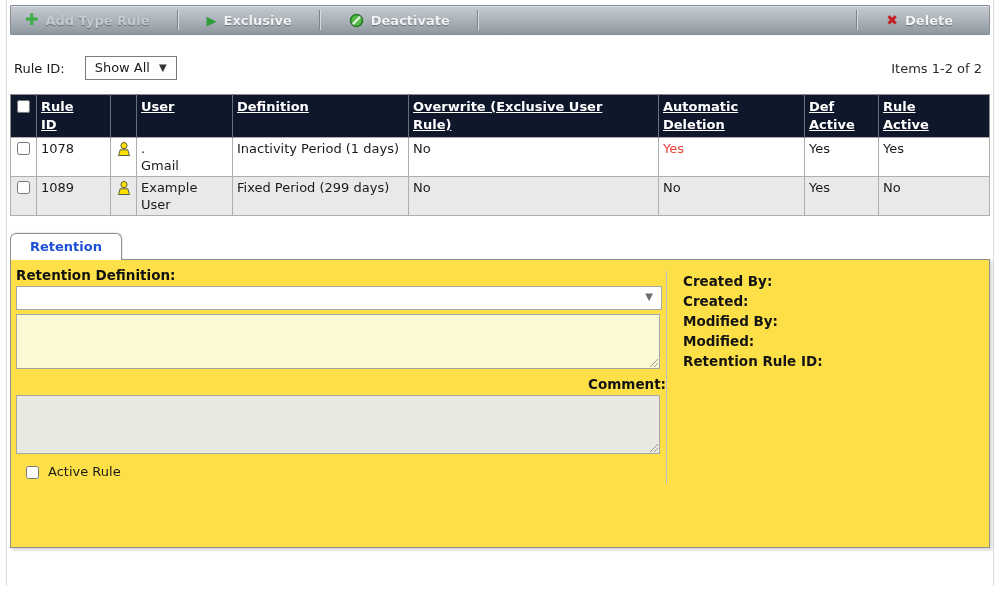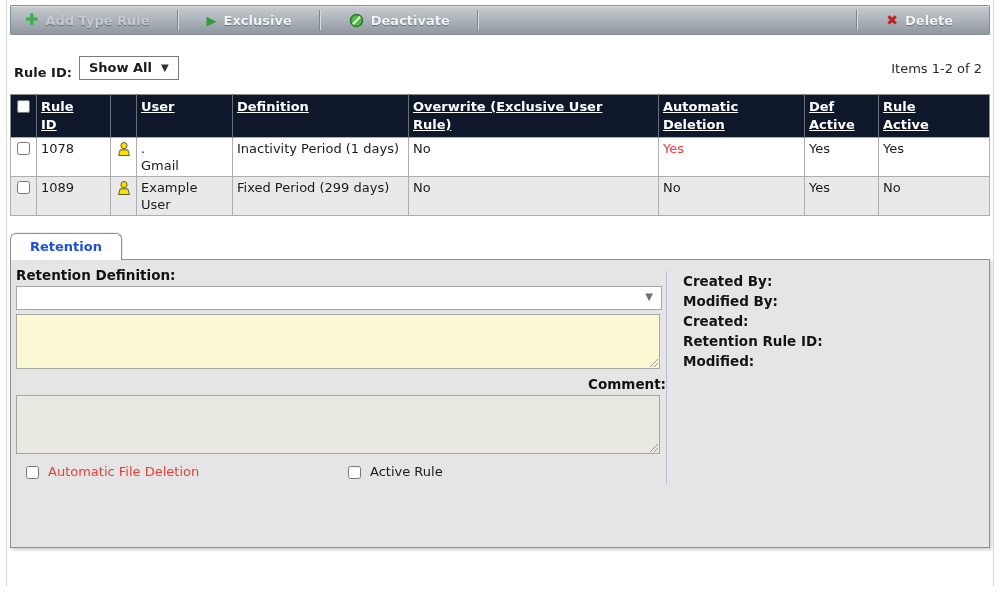--- a/index.html
+++ b/index.html
@@ -20,21 +20,21 @@
   .tb-sep { width:1px; height:20px; background:#d7dbdf; box-shadow:-1px 0 0 #7d858c; margin:0 14px; }
   .tb-spacer { flex:1; }
   .tb-icon { font-style:normal; font-weight:bold; text-shadow:none; }
   .icon-plus { color:#3fae49; font-size:16px; line-height:1; }
   .icon-play { color:#2f9e38; font-size:13px; }
   .icon-delete { color:#c41e1e; font-size:14px; }
   .icon-deactivate svg { display:block; }
 
   
   .filter-row { margin:21px 6px 14px 5px; display:flex; justify-content:space-between; align-items:center; }
-  .filter-left { display:flex; align-items:flex-end; gap:7px;font-weight:bold; }
+  .filter-left { display:flex; align-items:center; gap:20px; }
   .select-box { border:1px solid #777c80; background:#fff; padding:3px 9px 4px; display:flex;
     align-items:center; gap:9px; cursor:pointer; }
   .select-box .arrow { font-size:10px; color:#333; }
   .items-count { color:#2b2b2b; padding-right:3px; }
 
   
   table.rules { width:calc(100% - 2px); margin:0 1px; border-collapse:collapse;
     border:1px solid #8e8e8e; table-layout:fixed; }
   table.rules th { background:#0f172a; color:#fff; text-align:left; vertical-align:top;
     padding:3px 4px; border-right:1px solid #68707a; font-size:13px; line-height:18px; }
@@ -46,21 +46,21 @@
   td.c-def { padding-right:24px; }
   .red { color:#e8403a; }
   .cb { width:13px; height:13px; margin:2px 0 0 2px; }
   .user-ic { display:block; margin:1px auto 0; }
 
   
   .tab { display:inline-block; margin:17px 8px 0 1px; padding:5px 19px 6px;
     border:1px solid #8f8f8f; border-bottom:none; border-radius:6px 6px 0 0;
     background:#fff; font-weight:bold; color:#1d4ed8; position:relative; z-index:2;
     margin-bottom:-1px; box-shadow:1px -1px 1px rgba(0,0,0,.08); cursor:pointer; }
-  .panel { margin:0 1px; border:1px solid #8f8f8f; background:#e5e5e5; height:289px;
+  .panel { margin:0 1px; border:1px solid #8f8f8f; background:#fde047; height:289px;
     position:relative; box-shadow:2px 2px 3px rgba(0,0,0,.18); z-index:1; }
   .panel-cols { display:flex; height:224px; }
   .form-col { width:655px; padding:7px 0 0 5px; }
   .field-label { font-weight:bold; font-size:13.5px; color:#111; margin:0 0 3px; }
   .dropdown { position:relative; height:24px; border:1px solid #a6a6a6; background:#fff;
     margin-right:4px; cursor:pointer; }
   .dropdown .dd-arrow { position:absolute; right:8px; top:4px; font-size:10px; color:#6e6e6e; }
   .box { position:relative; border:1px solid #a6a6a6; margin-right:6px; }
   .box.yellow { height:55px; background:#fbf8d4; margin-top:4px; }
   .box.gray   { height:59px; background:#e9e9e1; }
@@ -214,32 +214,28 @@
         <div class="box yellow">
           <div class="resize-handle"></div>
         </div>
         <div class="field-label cmt-label">Comment:</div>
         <div class="box gray">
           <div class="resize-handle"></div>
         </div>
         <div class="checkbox-row">
           <label>
             <input type="checkbox" class="cb" style="">
-            <span class="red">Automatic File Deletion</span>
-          </label>
-          <label>
-            <input type="checkbox" class="cb" style="">
             <span>Active Rule</span>
           </label>
         </div>
       </div>
       <div class="v-divider"></div>
       <div class="info-col">
         <div>Created By:</div>
+        <div>Created:</div>
         <div>Modified By:</div>
-        <div>Created:</div>
+        <div>Modified:</div>
         <div>Retention Rule ID:</div>
-        <div>Modified:</div>
       </div>
     </div>
   </div>
 
 </div>
 
 </body></html>

